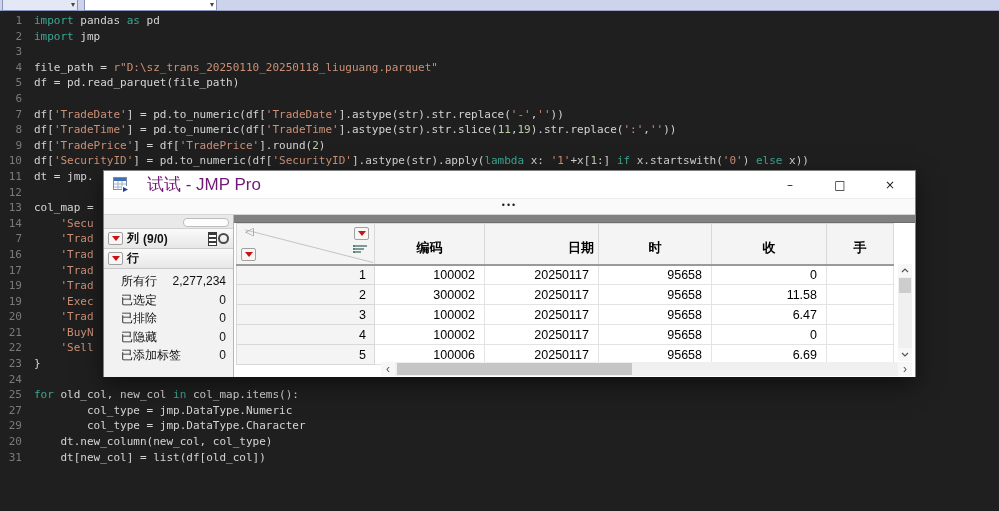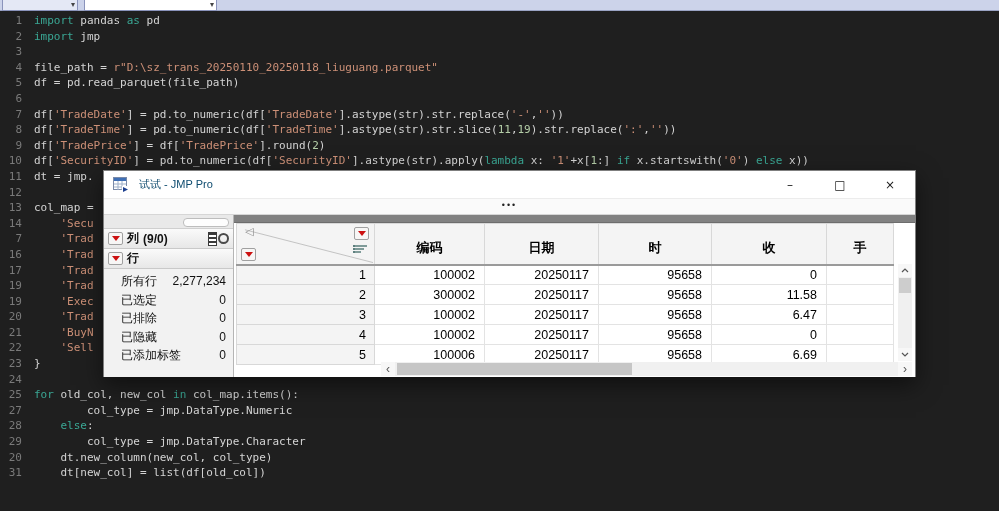--- a/index.html
+++ b/index.html
@@ -14,21 +14,21 @@
 
   
   .editor{position:absolute;top:11px;left:0;right:0;bottom:0;background:#1f1f1f;padding-top:2px;}
   .cl{height:15.6px;white-space:pre;font:11px/15.6px "DejaVu Sans Mono",monospace;}
   .ln{display:inline-block;width:22px;text-align:right;margin-right:12px;color:#7a7a7a;}
   .tk-t{color:#d4d4d4;} .tk-k{color:#3aa794;} .tk-s{color:#cd9077;} .tk-n{color:#b5cea8;}
 
   
   .jmpwin{position:absolute;left:103px;top:170px;width:813px;height:207px;background:#fff;border:1px solid #7f7f7f;box-shadow:0 8px 22px rgba(0,0,0,.5);box-sizing:border-box;}
   .titlebar{height:27px;display:flex;align-items:center;padding-left:9px;background:#fff;}
-  .title{margin-left:10px;font-size:11px;color:#0c4a6e;}
+  .title{margin-left:18px;font-size:17px;color:#701a75;}
   .winctl{margin-left:auto;display:flex;height:27px;font-family:"DejaVu Sans",sans-serif;}
   .wbtn{width:50px;display:flex;align-items:center;justify-content:center;font-size:12px;color:#1a1a1a;cursor:default;}
   .jmptb{height:15px;background:#fafafa;border-top:1px solid #ececec;border-bottom:1px solid #d6d6d6;text-align:center;font-size:9px;letter-spacing:2px;color:#222;line-height:13px;}
   .jmpbody{display:flex;height:162px;}
 
   
   .sidebar{width:130px;background:#f2f2f2;border-right:1px solid #b5b5b5;box-sizing:border-box;font-size:12px;color:#111;}
   .sstrip{height:13px;background:#e9e9e9;border-bottom:1px solid #cfcfcf;position:relative;}
   .sthumb{position:absolute;right:4px;top:3px;width:44px;height:7px;background:#fdfdfd;border:1px solid #bdbdbd;border-radius:4px;}
   .phead{height:19px;display:flex;align-items:center;gap:4px;padding:0 4px;background:linear-gradient(#fafafa,#e7e7e7);border-bottom:1px solid #c9c9c9;font-weight:bold;}
@@ -104,21 +104,20 @@
         <div class="cl"><span class="ln">17</span><span class="tk-t">    </span><span class="tk-s">'Trad</span></div>
         <div class="cl"><span class="ln">19</span><span class="tk-t">    </span><span class="tk-s">'Trad</span></div>
         <div class="cl"><span class="ln">19</span><span class="tk-t">    </span><span class="tk-s">'Exec</span></div>
         <div class="cl"><span class="ln">20</span><span class="tk-t">    </span><span class="tk-s">'Trad</span></div>
         <div class="cl"><span class="ln">21</span><span class="tk-t">    </span><span class="tk-s">'BuyN</span></div>
         <div class="cl"><span class="ln">22</span><span class="tk-t">    </span><span class="tk-s">'Sell</span></div>
         <div class="cl"><span class="ln">23</span><span class="tk-t">}</span></div>
         <div class="cl"><span class="ln">24</span></div>
         <div class="cl"><span class="ln">25</span><span class="tk-k">for</span><span class="tk-t"> old_col, new_col </span><span class="tk-k">in</span><span class="tk-t"> col_map.items():</span></div>
         <div class="cl"><span class="ln">27</span><span class="tk-t">        col_type = jmp.DataType.Numeric</span></div>
-        <div class="cl"><span class="ln">28</span><span class="tk-t">    </span><span class="tk-k">else</span><span class="tk-t">:</span></div>
         <div class="cl"><span class="ln">29</span><span class="tk-t">        col_type = jmp.DataType.Character</span></div>
         <div class="cl"><span class="ln">20</span><span class="tk-t">    dt.new_column(new_col, col_type)</span></div>
         <div class="cl"><span class="ln">31</span><span class="tk-t">    dt[new_col] = list(df[old_col])</span></div>
       </div>
   </div>
 
   <div class="jmpwin">
     <div class="titlebar">
       <svg width="16" height="15" viewBox="0 0 16 15">
         <rect x="0.5" y="0.5" width="13" height="12" fill="#ffffff" stroke="#7a8aa8"></rect>
@@ -203,21 +202,21 @@
               <span class="redbox c-red-bl">
                     <span class="redtri"></span>
                   </span>
               <span class="listicon">
                     <i class="b1"></i>
                     <i class="b2"></i>
                     <i class="b3"></i>
                   </span>
             </th>
           <th style="width: 110px;">编码</th>
-                <th style="width: 114px;">日期</th>
+                <th style="width: 114px; text-align: right;">日期</th>
                 <th style="width: 113px;">时</th>
                 <th style="width: 115px;">收</th>
                 <th style="width: 67px;">手</th>
               </tr>
             </thead>
           <tbody id="gridbody">
               <tr>
                 <td class="rowhdr">1</td>
                 <td>100002</td>
                 <td>20250117</td>

